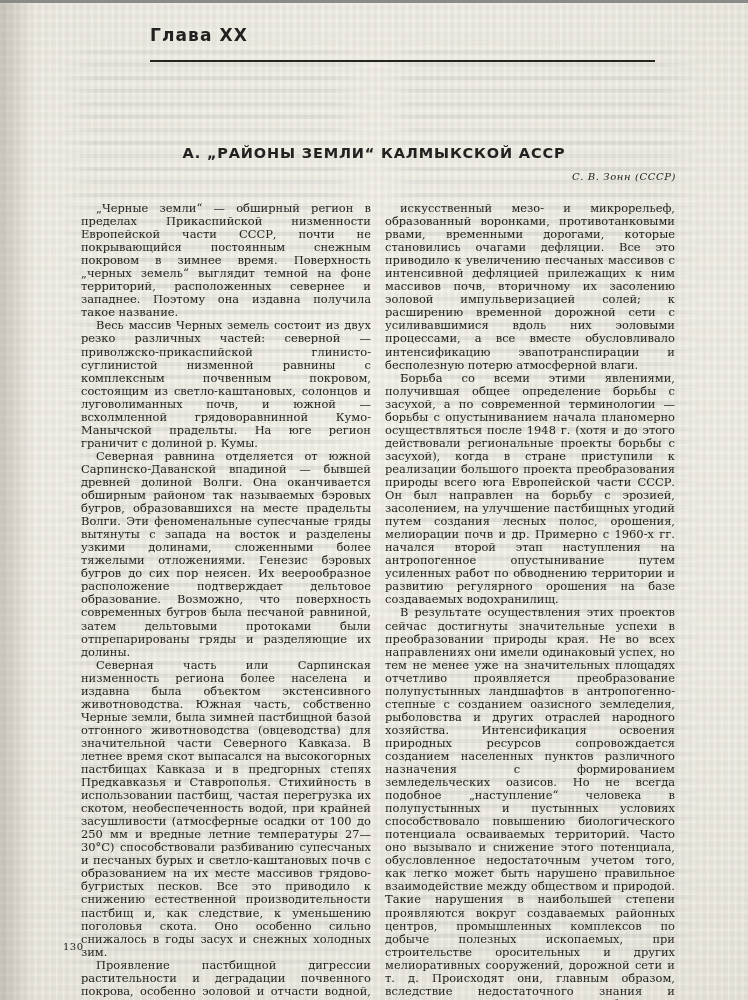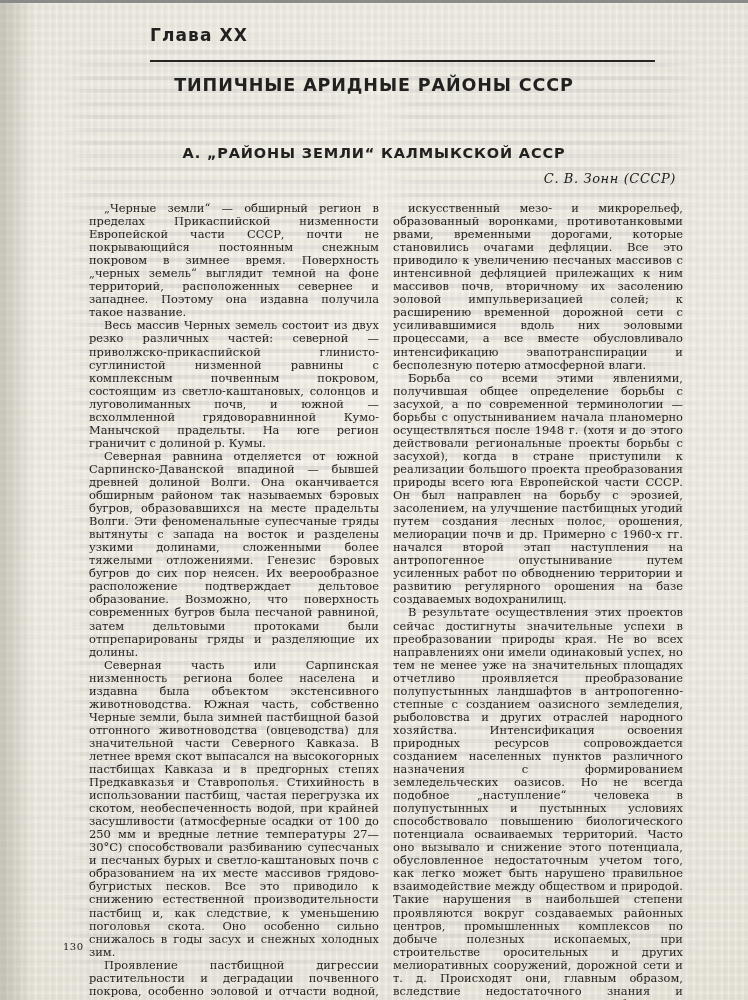--- a/index.html
+++ b/index.html
@@ -119,29 +119,29 @@
     font-weight: bold;
     font-size: 14.5px;
     letter-spacing: 0.85px;
   }
 
   .author {
     position: absolute;
     right: 72px;
     top: 168px;
     font-style: italic;
-    font-size: 13px;
+    font-size: 10px;
     letter-spacing: 0.6px;
     font-family: "DejaVu Serif", "Liberation Serif", serif;
   }
 
   
   .columns {
     position: absolute;
-    left: 8px;
+    left: 0;
     top: 199px;
     width: 712px;
     height: 745px;
   }
 
   .col {
     position: absolute;
     top: 0;
     width: 290px;
     font-size: 11.45px;
@@ -186,21 +186,20 @@
   <div class="showthrough right"></div>
   <div class="gutter"></div>
 
   <div class="content">
 
     <div class="chapter-label">Глава XX</div>
 
     <div class="rule"></div>
 
     <div class="main-title">
-      <div class="ln1">ТИПИЧНЫЕ АРИДНЫЕ РАЙОНЫ СССР</div>
     </div>
 
     <div class="section-title">А. „РАЙОНЫ ЗЕМЛИ“ КАЛМЫКСКОЙ АССР</div>
 
     <div class="author">С. В. Зонн (СССР)</div>
 
     <div class="columns">
 
       <div class="col left">
         <p>„Черные земли“ — обширный регион в пределах Прикаспийской низменности Европейской части СССР, почти не покрывающийся постоянным снежным покровом в зимнее время. Поверхность „черных земель“ выглядит темной на фоне территорий, расположенных севернее и западнее. Поэтому она издавна получила такое название.</p>

